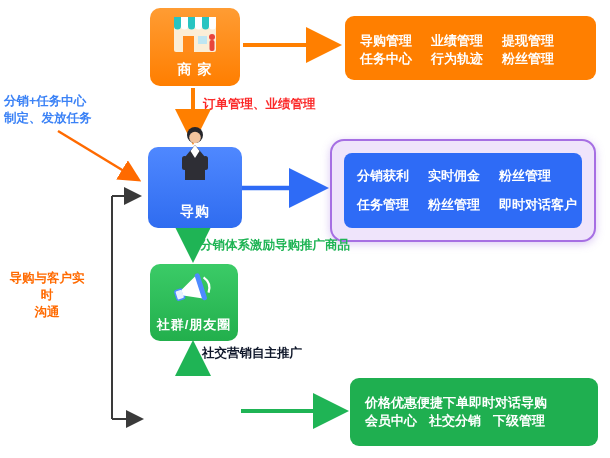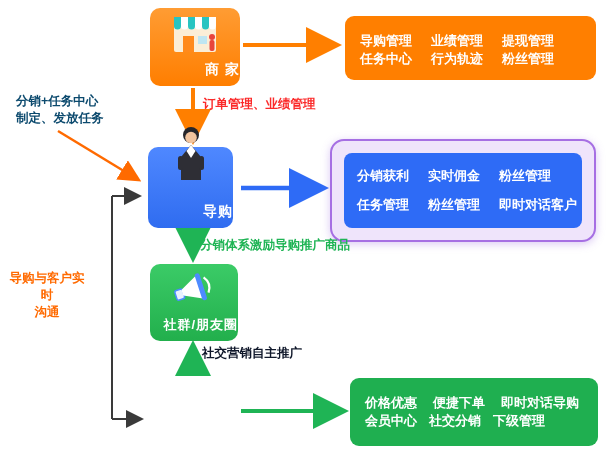--- a/index.html
+++ b/index.html
@@ -1,27 +1,27 @@
 <!DOCTYPE html>
 <html><head>
 <meta charset="utf-8">
 <style>
   html,body{margin:0;padding:0;background:#fff;}
   .canvas{position:relative;width:610px;height:458px;background:#ffffff;overflow:hidden;
           font-family:"Liberation Sans","DejaVu Sans",sans-serif;}
 
   
   .node{position:absolute;border-radius:10px;display:flex;flex-direction:column;
-        align-items:flex-end;justify-content:flex-end;color:#fff;font-weight:bold;}
+        align-items:center;justify-content:flex-end;color:#fff;font-weight:bold;}
   .node .icon-wrap{flex:1;display:flex;align-items:center;justify-content:center;width:100%;}
   .node .node-label{margin-bottom:7px;font-size:14px;letter-spacing:1px;white-space:nowrap;}
 
   .node-merchant{left:150px;top:8px;width:90px;height:78px;
                  background:linear-gradient(180deg,#FF9C33,#FF7E00);}
-  .node-guide{left:148px;top:147px;width:85px;height:81px;
+  .node-guide{left:148px;top:147px;width:94px;height:81px;
               background:linear-gradient(180deg,#4F88FF,#2F6CF0);gap:19px;}
   .node-community{left:150px;top:264px;width:88px;height:77px;
                   background:linear-gradient(180deg,#3BCB67,#22AF4C);}
   .node-customer{left:150px;top:367px;width:88px;height:83px;
                  background:linear-gradient(180deg,#3BCB67,#22AF4C);}
   .node-guide .icon-wrap{margin-top:-14px;}
   .node-customer .icon-wrap{margin-top:-8px;}
 
   
   .panel{position:absolute;border-radius:9px;color:#fff;font-weight:bold;font-size:13px;
@@ -37,21 +37,21 @@
          display:flex;align-items:center;justify-content:center;text-align:center;}
   .panel-guide-inner{width:238px;height:75px;background:#2E6BF6;border-radius:8px;
          color:#fff;font-weight:bold;font-size:13px;display:flex;flex-direction:column;
          justify-content:space-evenly;padding:2px 13px;box-sizing:border-box;}
 
   
   .edge-label{position:absolute;font-weight:bold;font-size:12.5px;white-space:pre-line;line-height:1.35;}
   .lbl-order{left:203px;top:96px;color:#FB2A2A;}
   .lbl-distribution{left:200px;top:237px;color:#1FB455;}
   .lbl-social{left:202px;top:345px;color:#0f172a;}
-  .lbl-task{left:16px;top:93px;color:#0c4a6e;width:100px;}
+  .lbl-task{left:4px;top:93px;color:#3b82f6;width:100px;}
   .lbl-chat{left:6px;top:270px;color:#FF6A00;width:82px;text-align:center;}
 
   .arrow-layer{position:absolute;left:0;top:0;z-index:0;}
   .node,.panel,.panel-guide-outer,.edge-label{z-index:2;}
 </style>
 </head>
 <body>
 
 <div class="canvas">
 
@@ -161,21 +161,21 @@
           <rect x="28" y="5" width="5" height="28" rx="2.5" fill="#4D8BFF"></rect>
           <path d="M36 11 q6 8 0 16" stroke="#FFFFFF" stroke-width="2.2" fill="none"></path>
         </g>
       </svg>
     </div>
     <div class="node-label" style="font-size:13px;">社群/朋友圈</div>
   </div>
 
 
   <div class="panel panel-customer">
-    <div class="feature-row" style="gap:16px;">
+    <div class="feature-row" style="gap:0;">
         <span>价格优惠</span>
         <span>便捷下单</span>
         <span>即时对话导购</span>
       </div>
     <div class="feature-row" style="gap:12px;">
         <span>会员中心</span>
         <span>社交分销</span>
         <span>下级管理</span>
       </div>
   </div>

